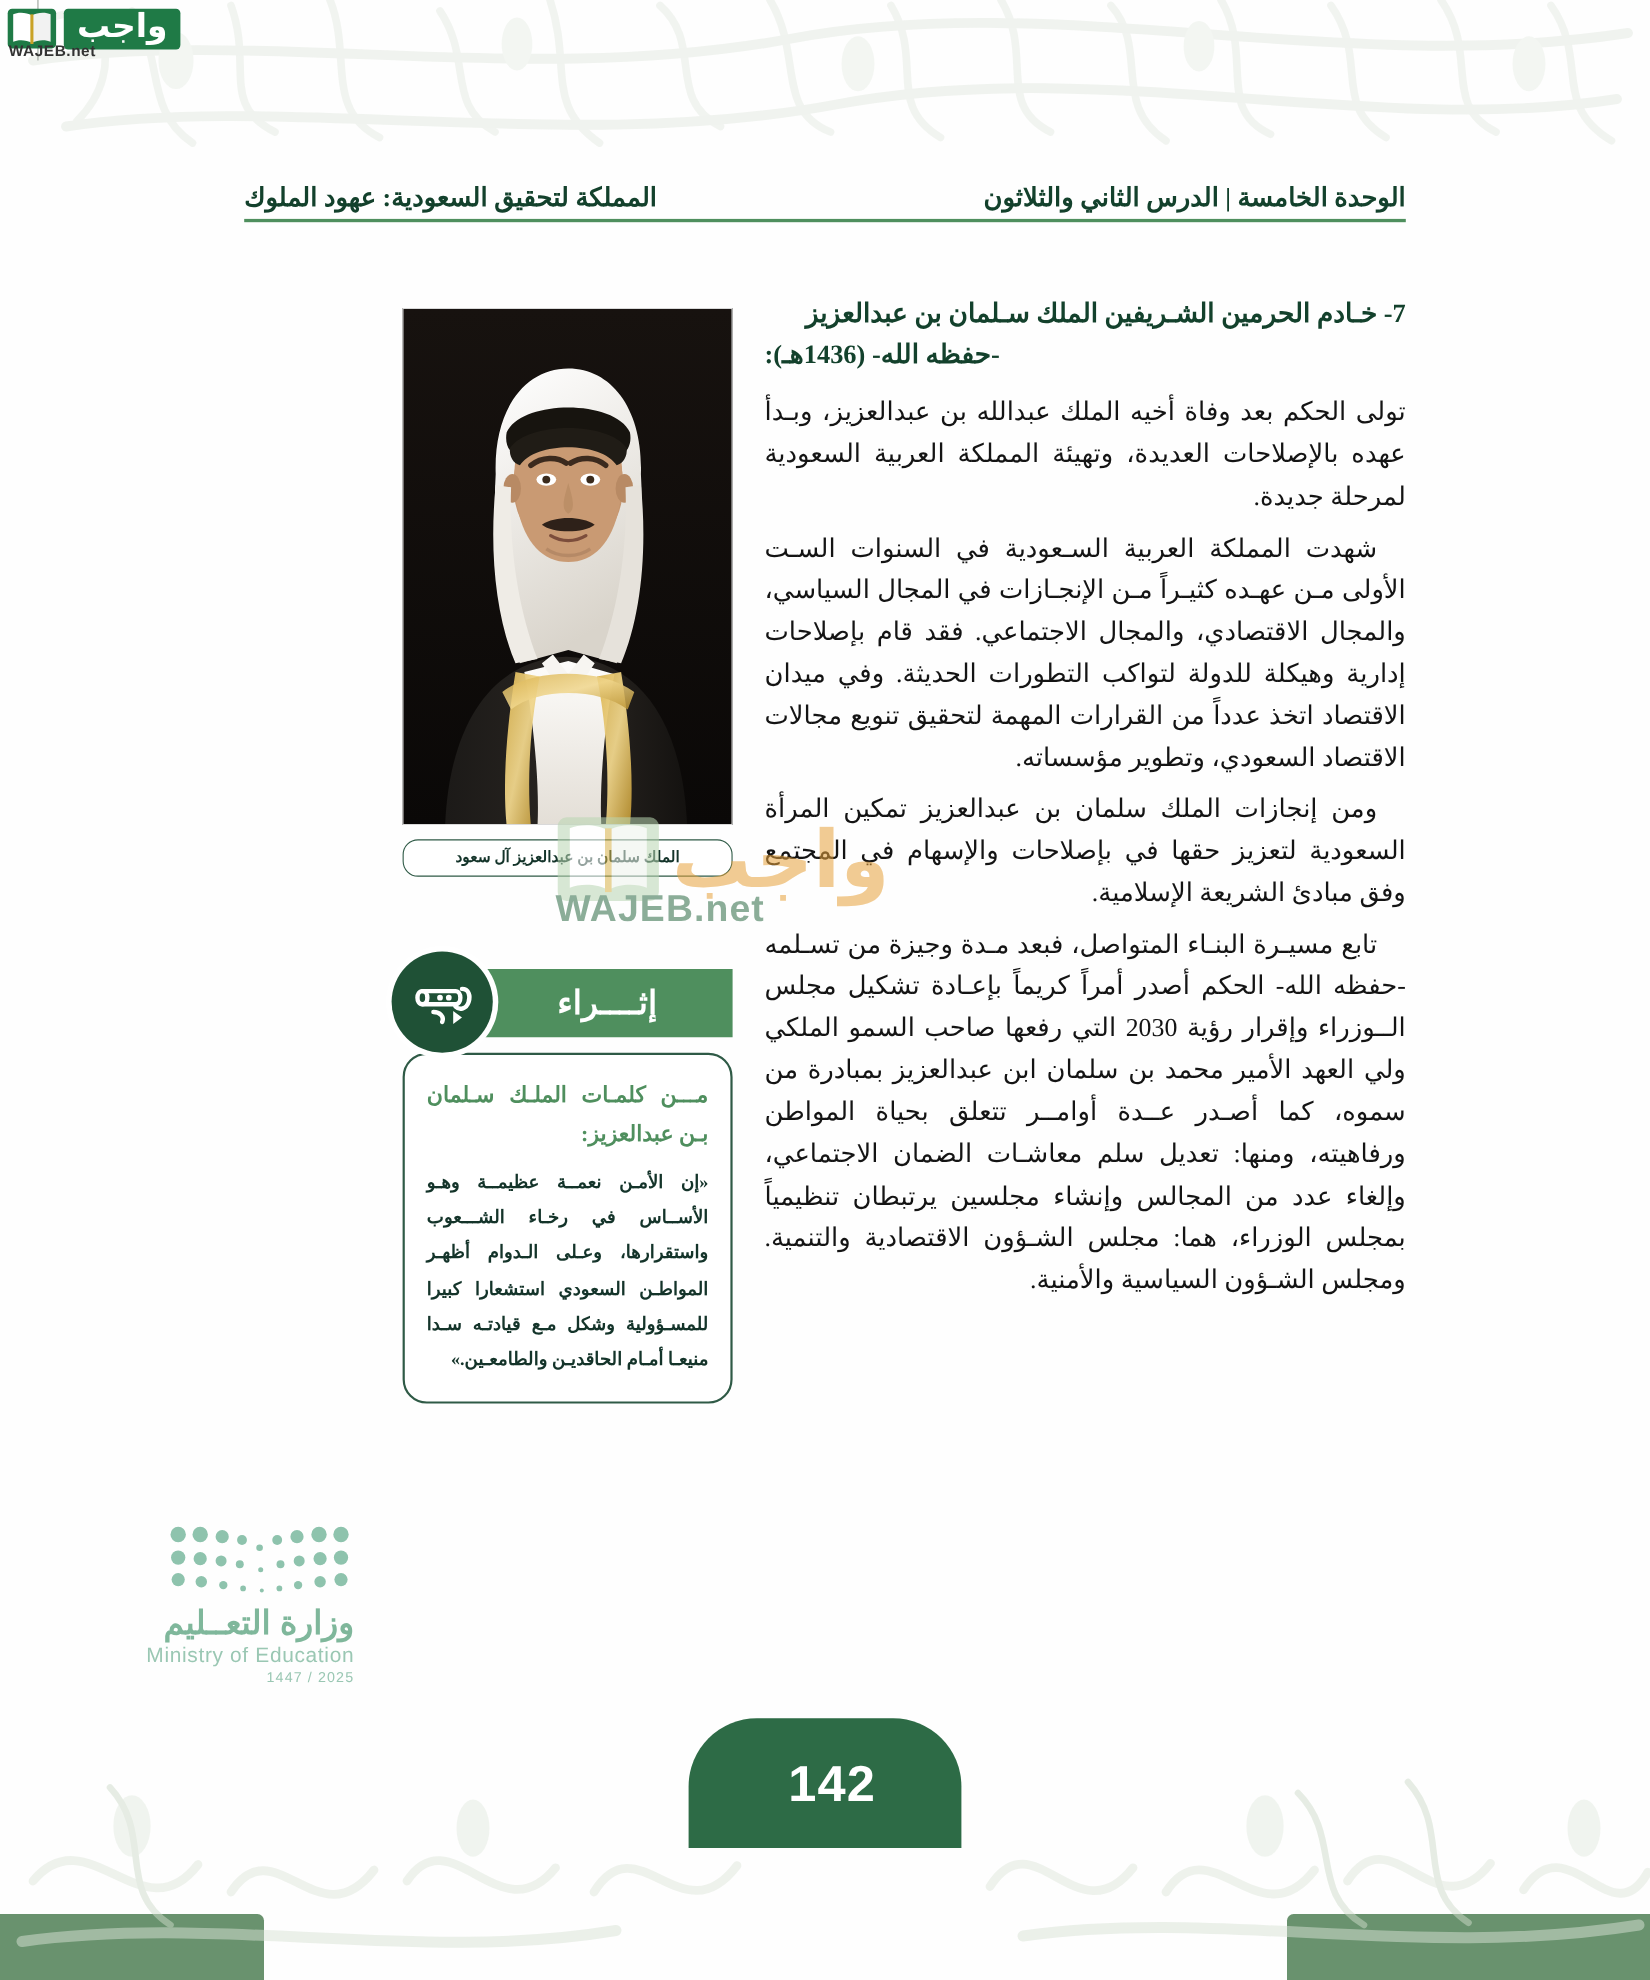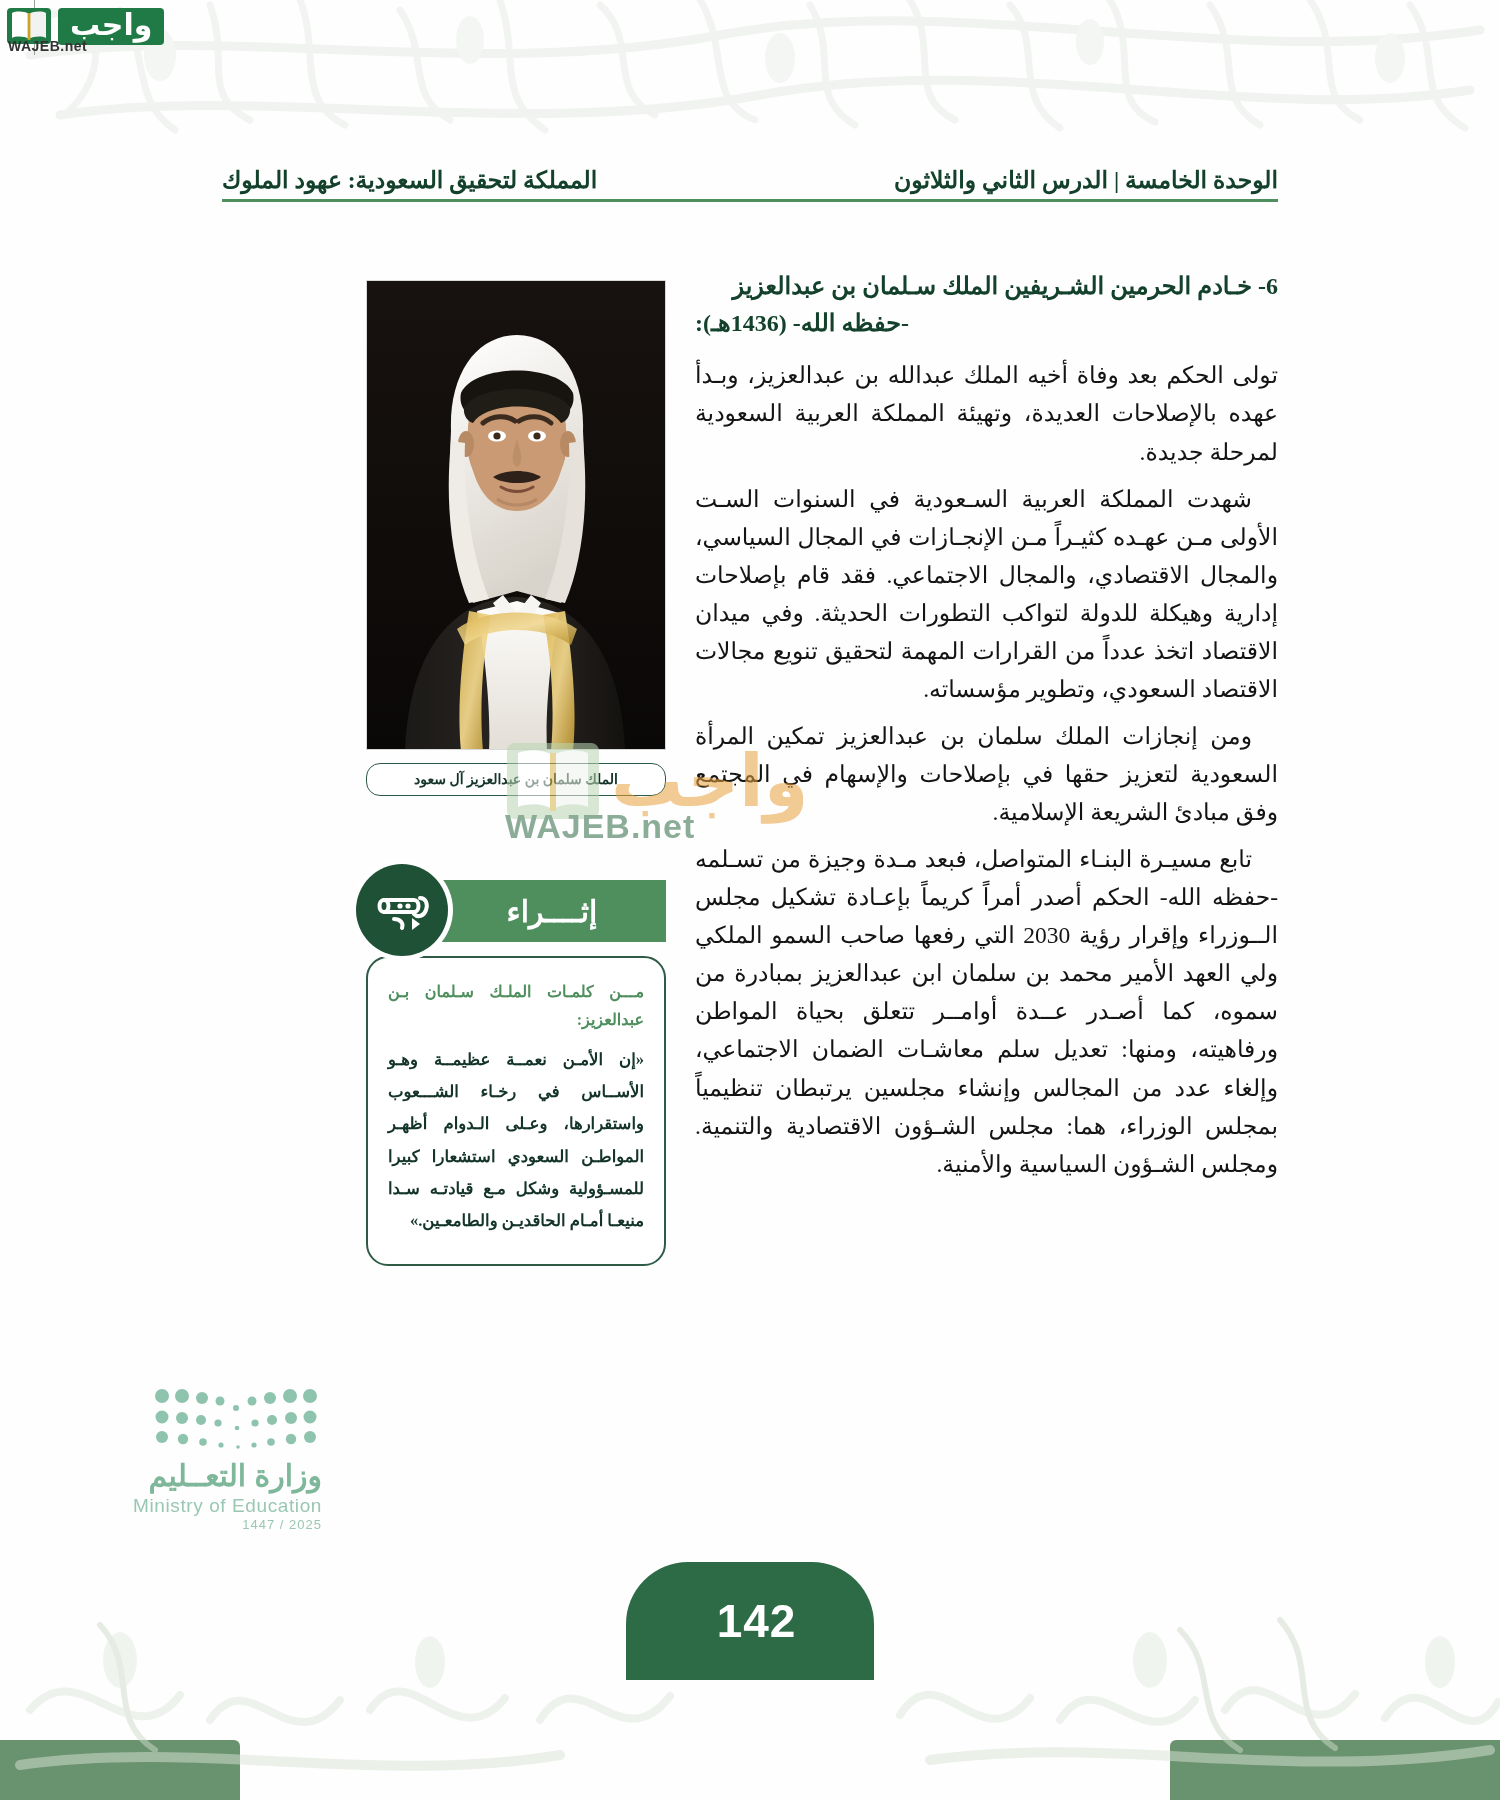--- a/index.html
+++ b/index.html
@@ -203,21 +203,21 @@
     width:300px;
     min-height:310px;
     border:2px solid #2f5a46;
     border-radius:22px;
     background:#fff;
     padding:20px 20px 22px 20px;
   }
   .quote-src {
     color:#4f8f5e;
     font-weight:bold;
-    font-size:16px;
+    font-size:20px;
     line-height:1.75;
     text-align:justify;
     margin-bottom:10px;
   }
   .quote-body {
     color:#14342a;
     font-weight:bold;
     font-size:16.5px;
     line-height:1.95;
     text-align:justify;
@@ -333,21 +333,21 @@
         <rect x="45" y="18" width="6" height="58" fill="#d8b24a"></rect>
       </svg>
     </span>
     <span class="wm-sub">WAJEB.net</span>
   </div>
 
   <div id="body-cols">
 
     <div id="text-col">
       <h2 class="sec-title">
-        <span>6- خـادم الحرمين الشـريفين  الملك سـلمان بن عبدالعزيز</span>
+        <span>7- خـادم الحرمين الشـريفين  الملك سـلمان بن عبدالعزيز</span>
         <span class="ln2">-حفظه الله- (1436هـ):</span>
       </h2>
       <p class="para">تولى الحكم بعد وفاة أخيه الملك عبدالله بن عبدالعزيز، وبـدأ عهده بالإصلاحات العديدة، وتهيئة المملكة العربية السعودية لمرحلة جديدة.</p>
       <p class="para indent">شهدت المملكة العربية السـعودية في السنوات السـت الأولى مـن عهـده كثيـراً مـن الإنجـازات في المجال السياسي، والمجال الاقتصادي، والمجال الاجتماعي. فقد قام بإصلاحات إدارية وهيكلة للدولة لتواكب التطورات الحديثة. وفي ميدان الاقتصاد اتخذ عدداً من القرارات المهمة لتحقيق تنويع مجالات الاقتصاد السعودي، وتطوير مؤسساته.</p>
       <p class="para indent">ومن إنجازات الملك سلمان بن عبدالعزيز تمكين المرأة السعودية لتعزيز حقها في بإصلاحات والإسهام في المجتمع وفق مبادئ الشريعة الإسلامية.</p>
       <p class="para indent">تابع مسيـرة البنـاء المتواصل، فبعد مـدة وجيزة من تسـلمه -حفظه الله- الحكم أصدر أمراً كريماً بإعـادة تشكيل مجلس الــوزراء وإقرار رؤية 2030 التي رفعها صاحب السمو الملكي ولي العهد الأمير محمد بن سلمان ابن عبدالعزيز بمبادرة من سموه، كما أصـدر عــدة أوامــر تتعلق بحياة المواطن ورفاهيته، ومنها: تعديل سلم معاشـات الضمان الاجتماعي، وإلغاء عدد من المجالس وإنشاء مجلسين يرتبطان تنظيمياً بمجلس الوزراء، هما: مجلس الشـؤون الاقتصادية والتنمية. ومجلس الشـؤون السياسية والأمنية.</p>
     </div>
 
     <div id="aside-col">
 

